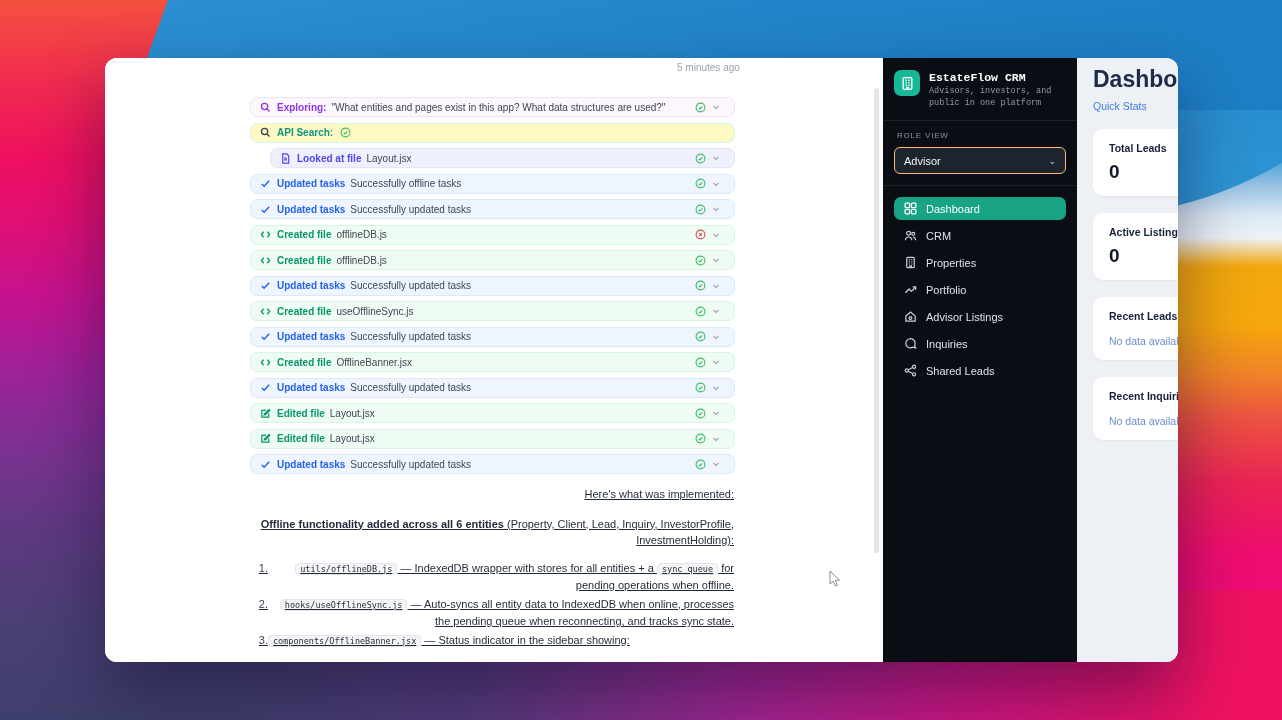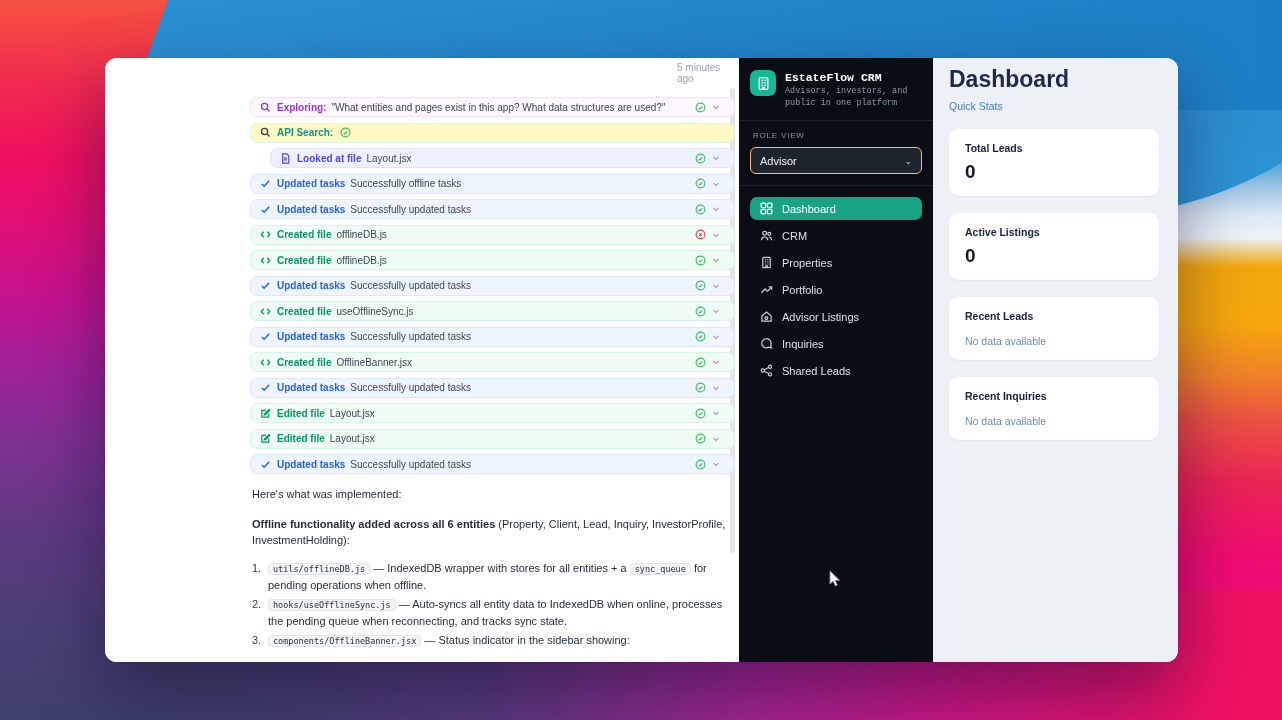--- a/index.html
+++ b/index.html
@@ -18,41 +18,41 @@
     border-radius:0 0 55% 45% / 0 0 240px 200px; }
   .wall-bottom { position:absolute; left:0; right:0; bottom:0; height:130px;
     background:linear-gradient(90deg, rgba(63,62,109,0) 18%, rgba(93,58,128,.75) 38%, rgba(168,36,147,.95) 58%, #cf1680 76%, #ee1260 95%); }
 
   
   .win { position:absolute; left:105px; top:58px; width:1073px; height:604px;
     border-radius:12px; overflow:hidden; display:flex;
     box-shadow:0 30px 70px rgba(10,6,40,.45); background:#fff; }
 
   
-  .chat { position:relative; width:634px; background:#ffffff; flex:none; }
+  .chat { position:relative; width:778px; background:#ffffff; flex:none;text-align:right; }
   .timestamp { position:absolute; left:572px; top:4px; font-size:10px; color:#9aa1ac; }
   .scrollbar { position:absolute; right:4px; top:30px; width:5px; height:465px; border-radius:3px; background:#e4e4e9; }
 
   .rows { position:absolute; left:145px; top:39px; width:485px; }
   .row { display:flex; align-items:center; height:20px; margin-bottom:5.5px;
     border:1px solid; border-radius:7px; padding:0 14px 0 9px; font-size:10px; }
   .row .lbl { font-weight:bold; margin:0 5px 0 6px; white-space:nowrap; }
   .row .det { color:#3f4document654; color:#3f4654; white-space:nowrap; overflow:hidden; }
   .row .right { margin-left:auto; display:flex; align-items:center; gap:6px; }
   .r-exploring { background:#fcf7fd; border-color:#efe3f5; } .r-exploring .lbl{ color:#9333ea; } .r-exploring .ric{ color:#9333ea; }
   .r-api      { background:#fef9c3; border-color:#d8f3f3; } .r-api .lbl{ color:#0f9488; } .r-api .ric{ color:#374151; }
   .r-looked   { background:#eef1fd; border-color:#dfe5fa;margin-left:20px; } .r-looked .lbl{ color:#4f46e5; } .r-looked .ric{ color:#4f46e5; }
   .r-updated  { background:#eff5fe; border-color:#dbe7fd; } .r-updated .lbl{ color:#2563eb; } .r-updated .ric{ color:#2563eb; }
   .r-created  { background:#eefcf3; border-color:#d6f5e3; } .r-created .lbl{ color:#059669; } .r-created .ric{ color:#059669; }
   .ric { display:inline-flex; width:11px; height:11px; flex:none; }
   .sic { display:inline-flex; width:11px; height:11px; flex:none; }
   .chev { display:inline-flex; width:8px; height:8px; color:#a8aeb8; }
 
   
-  .msg { position:absolute; left:147px; top:428px; width:482px; font-size:11px; color:#1f2937; line-height:16.5px; }
+  .msg { position:absolute; left:147px; top:428px; width:482px; font-size:11px; color:#1f2937; line-height:16.5px;text-decoration:underline; }
   .msg p.intro { margin-bottom:13px; }
   .msg .summary { margin-bottom:11px; }
   .msg b { font-weight:bold; }
   .olist .oitem { display:flex; margin-bottom:2px; }
   .olist .num { width:16px; flex:none; color:#374151; }
   .code { font-family:"DejaVu Sans Mono", monospace; font-size:8.5px; background:#f4f5f7;
     border:1px solid #e3e5ea; border-radius:4px; padding:0px 4px; color:#1f2937; white-space:nowrap; }
   .bullet { display:flex; align-items:center; margin-top:9px; padding-left:16px; }
   .bullet .bm { width:20px; color:#111; }
   .gdot { display:inline-block; width:9px; height:9px; border-radius:50%;

